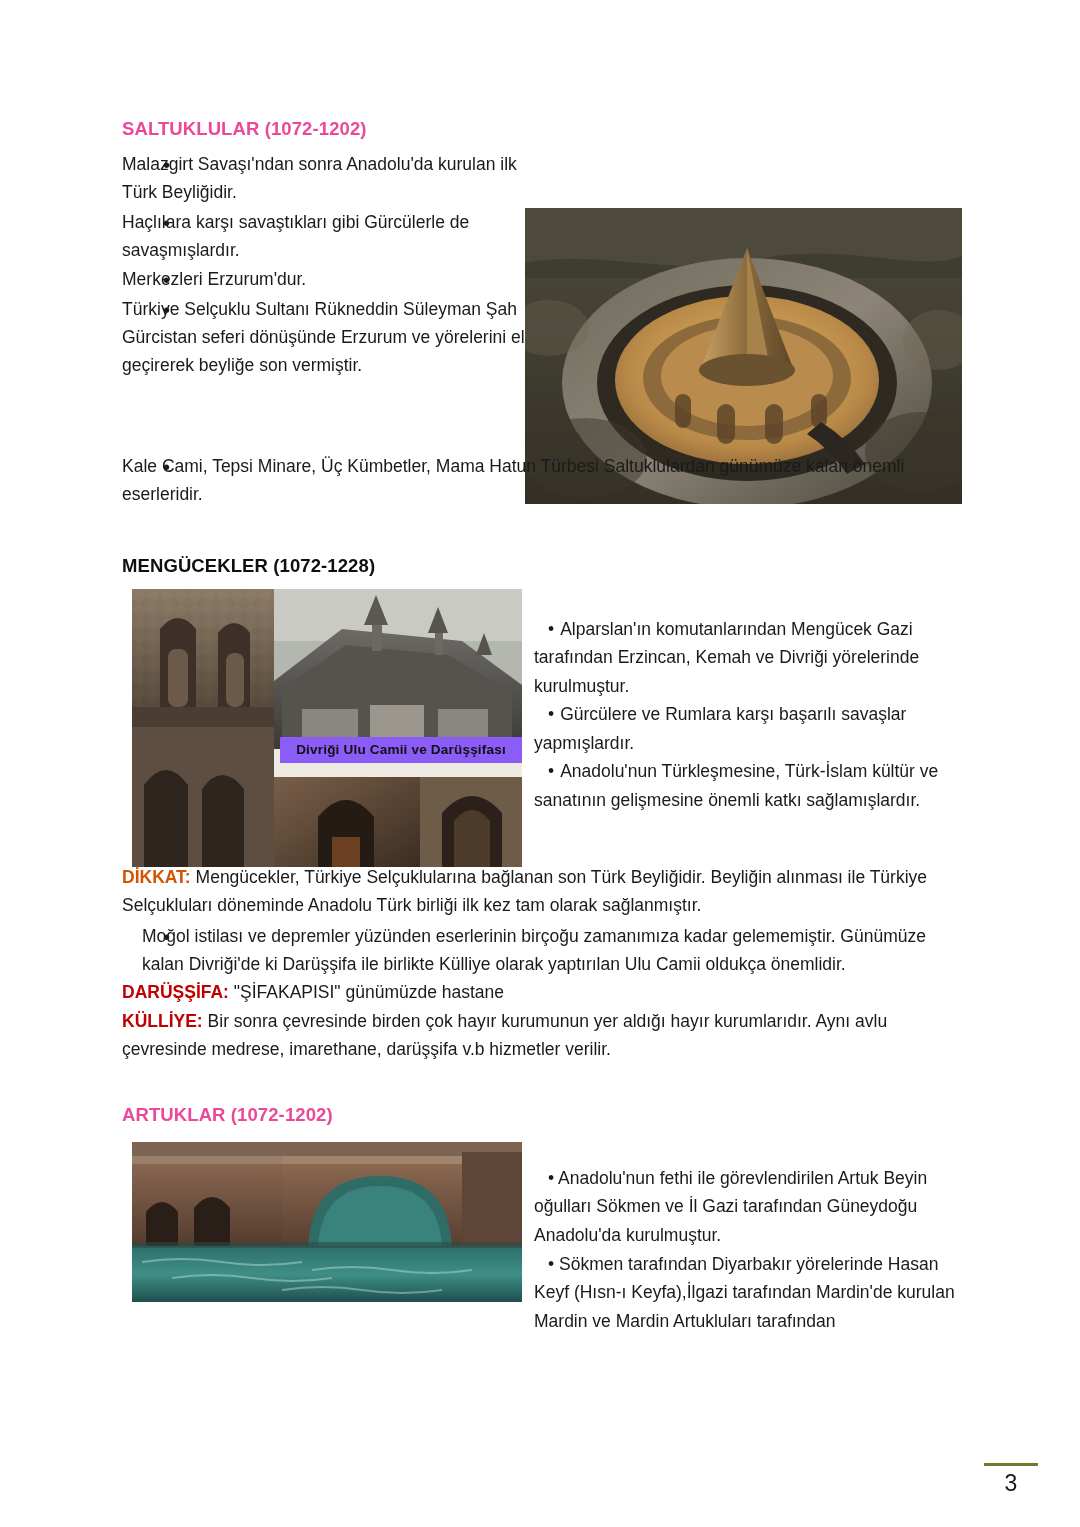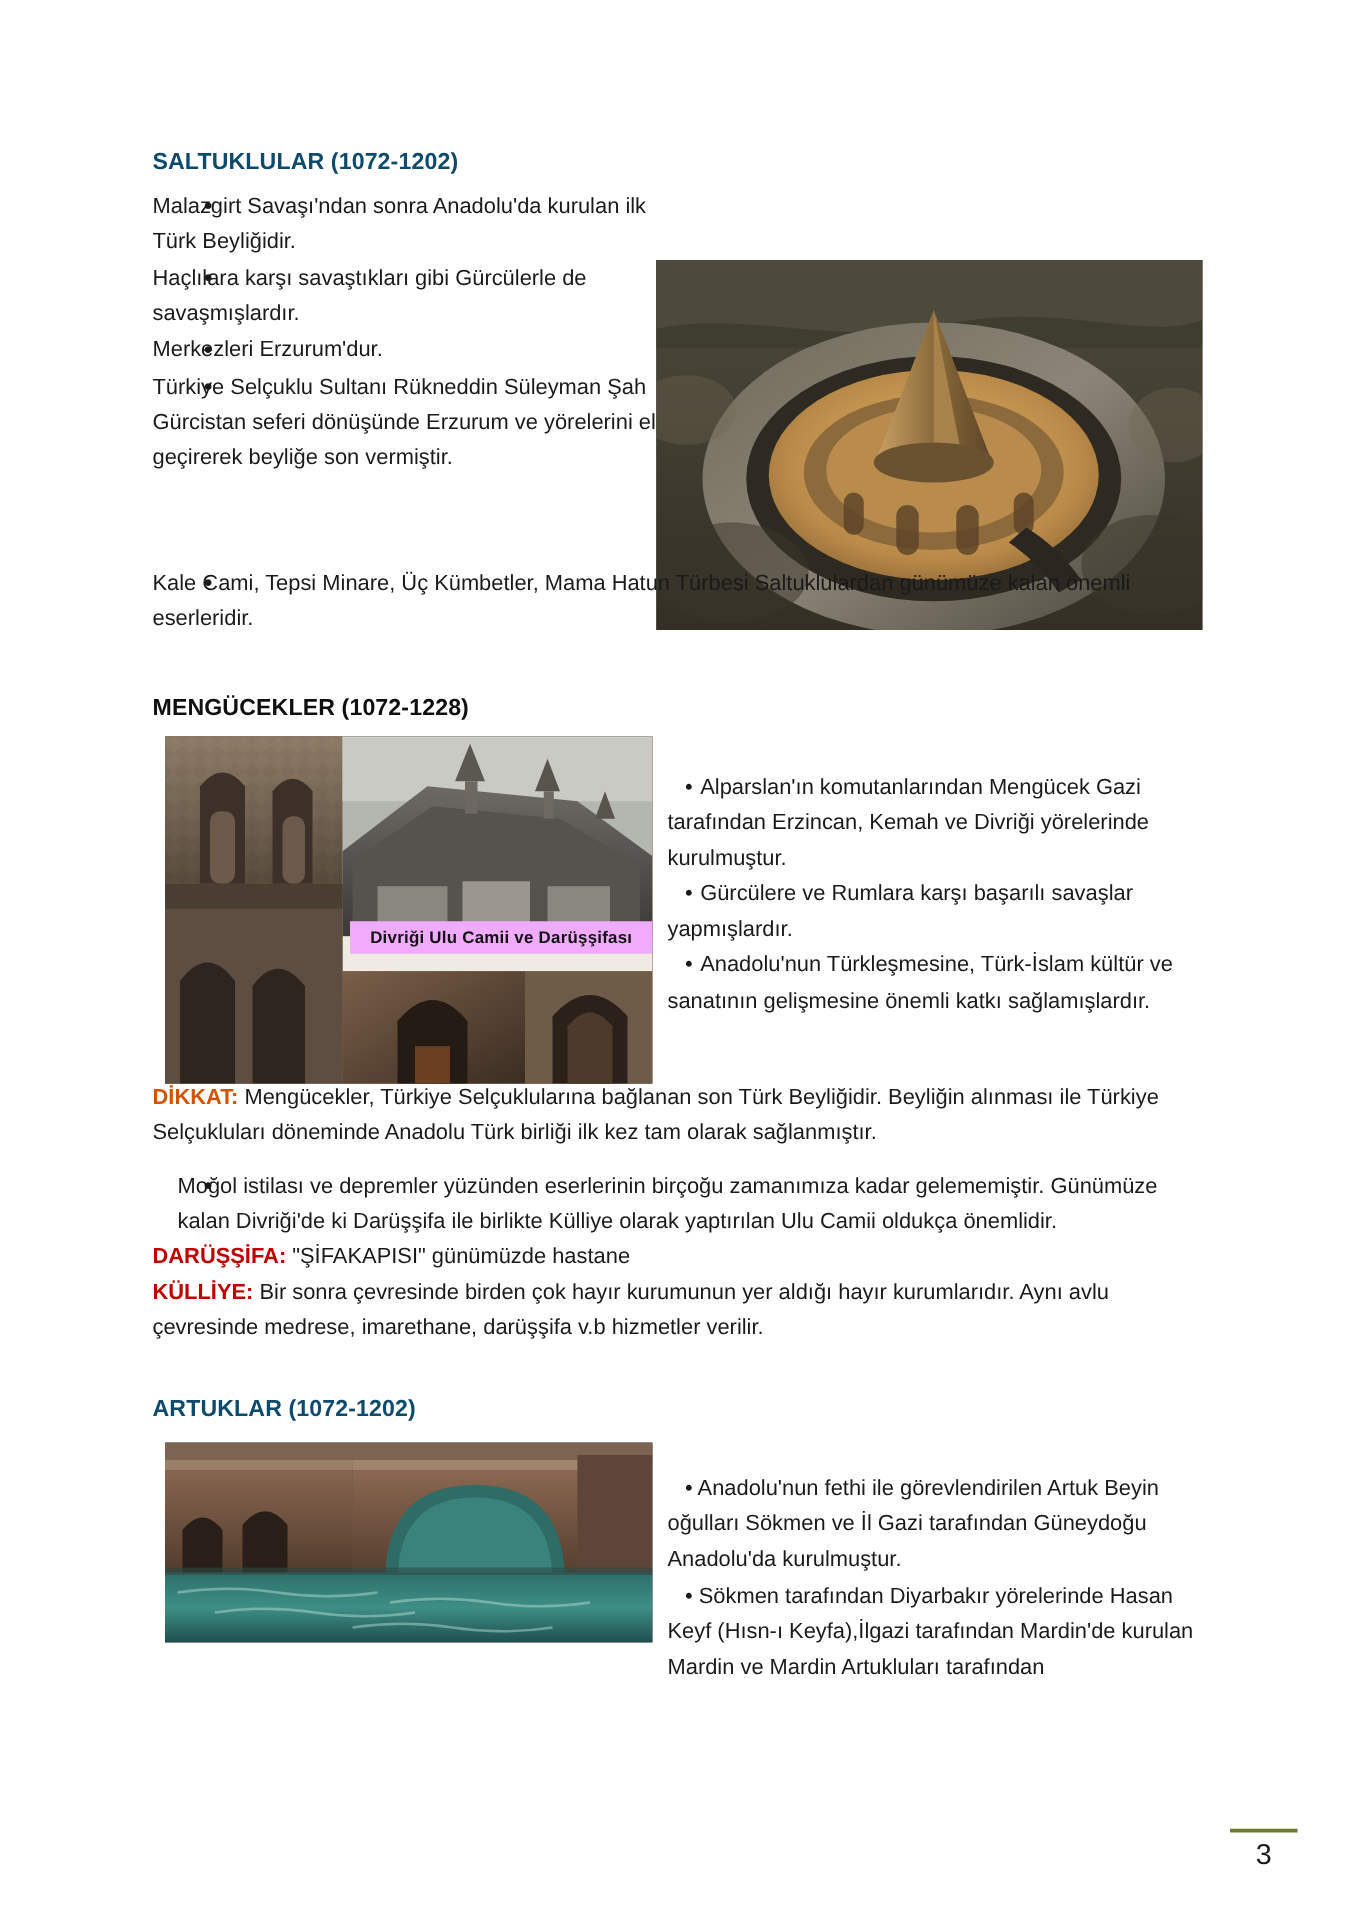--- a/index.html
+++ b/index.html
@@ -28,21 +28,21 @@
     top: 118px;
     width: 840px;
   }
 
   h2.section-title {
     font-size: 18.5px;
     font-weight: bold;
     margin: 0 0 10px 0;
     letter-spacing: 0.1px;
   }
-  .blue-title { color: #0c4a6e; }
+  .blue-title { color: #ec4899; }
   .dark-title { color: #0f0f0f; }
 
   .bullet-list {
     margin: 0;
     padding: 0;
     list-style: none;
   }
   .bullet-list li {
     position: relative;
     padding-left: 62px;
@@ -181,21 +181,21 @@
 
   
   .img-cover { width: 100%; height: 100%; display: block; }
 
   .caption-band {
     position: absolute;
     left: 148px;
     top: 148px;
     width: 242px;
     height: 26px;
-    background: #f0abfc;
+    background: #8b5cf6;
     color: #111;
     font-size: 13.5px;
     font-weight: bold;
     display: flex;
     align-items: center;
     justify-content: center;
     letter-spacing: 0.2px;
   }
 </style>
 </head>
@@ -357,21 +357,21 @@
           <p><span class="dot">•</span><span>Anadolu'nun Türkleşmesine, Türk-İslam kültür ve sanatının gelişmesine önemli katkı sağlamışlardır.</span></p>
         </div>
       </div>
 
       <div class="after-mengu">
 
         <p class="para" style="margin-top:2px;">
           <span class="kw-orange">DİKKAT:</span><span> Mengücekler, Türkiye Selçuklularına bağlanan son Türk Beyliğidir. Beyliğin alınması ile Türkiye Selçukluları döneminde Anadolu Türk birliği ilk kez tam olarak sağlanmıştır.</span>
         </p>
 
-        <div class="full-bullet" style="margin-top:14px;">
+        <div class="full-bullet" style="margin-top:2px;">
           <span class="cont" style="display:block;margin-left:-42px;">Moğol istilası ve depremler yüzünden eserlerinin birçoğu zamanımıza kadar gelememiştir. Günümüze kalan Divriği'de ki Darüşşifa ile birlikte Külliye olarak yaptırılan Ulu Camii oldukça önemlidir.</span>
         </div>
 
         <p class="para">
           <span class="kw-red">DARÜŞŞİFA:</span><span> "ŞİFAKAPISI" günümüzde hastane</span>
         </p>
 
         <p class="para">
           <span class="kw-red">KÜLLİYE:</span><span> Bir sonra çevresinde birden çok hayır kurumunun yer aldığı hayır kurumlarıdır. Aynı avlu çevresinde medrese, imarethane, darüşşifa v.b hizmetler verilir.</span>
         </p>

